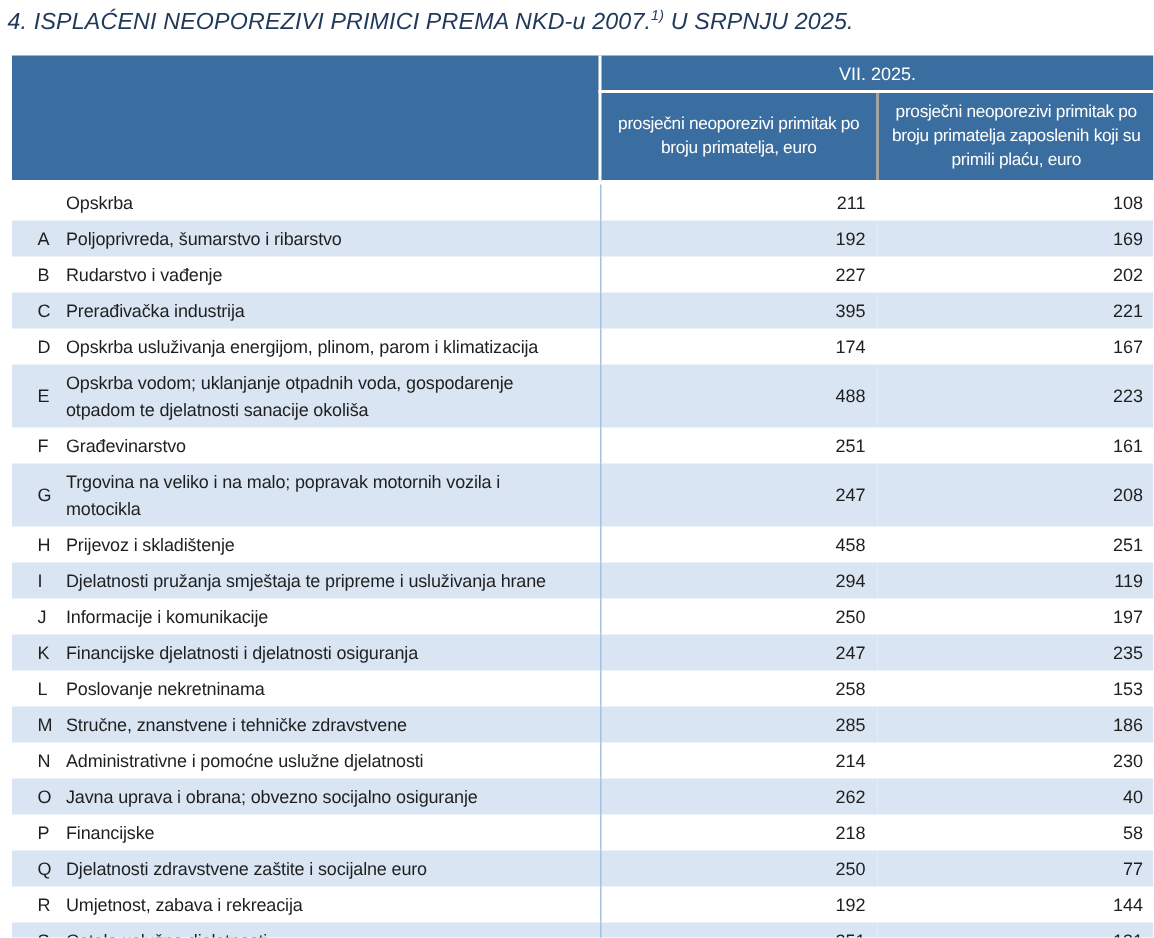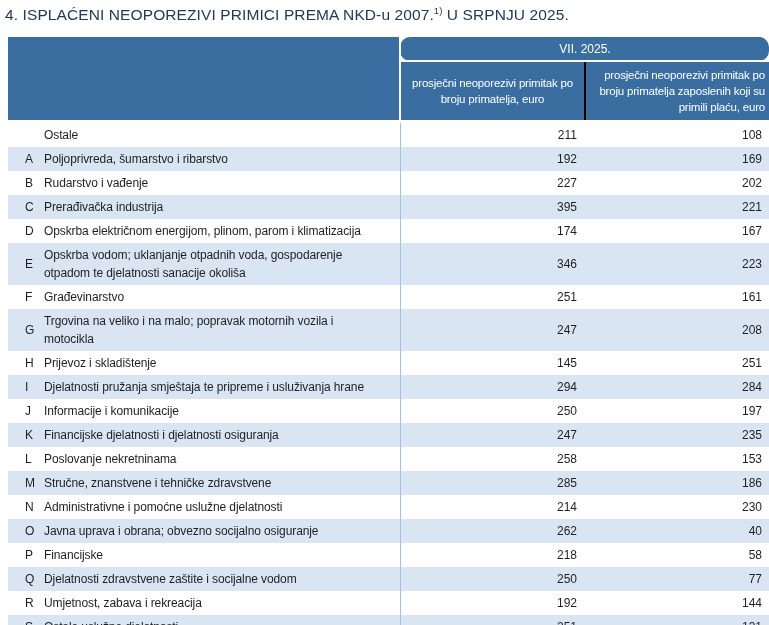--- a/index.html
+++ b/index.html
@@ -13,43 +13,43 @@
   html,body{margin:0;padding:0;}
   body{
     width:769px;height:625px;overflow:hidden;background:#fff;
     font-family:"Liberation Sans","DejaVu Sans",sans-serif;
     color:var(--text-color);
   }
   .title{
     margin:5px 0 0 5px;
     font-size:15.5px;font-weight:400;letter-spacing:.1px;
     color:var(--title-color);
+    font-style:italic;
   }
   .title sup{font-size:9.5px;}
   table{
     border-collapse:collapse;table-layout:fixed;
     margin:13px 0 0 8px;width:761px;
   }
   thead th{
     background:var(--header-bg);color:#fff;font-weight:400;
   }
   th.period{
     height:24px;font-size:12px;text-align:center;vertical-align:middle;
     border-bottom:2px solid #fff;
-    border-radius:10px;
   }
   th.corner{
     border-right:2px solid #fff;border-bottom:3px solid #fff;
   }
   th.colhead{
     height:60px;font-size:11.5px;line-height:16px;letter-spacing:-0.2px;
     padding:4px 4px;text-align:center;vertical-align:middle;
     border-bottom:3px solid #fff;
   }
-  th.colhead2{border-left:2px solid #000000;text-align:right;}
+  th.colhead2{border-left:2px solid #a3a3a3;}
   tbody td{
     font-size:12px;height:24px;line-height:18px;padding:3px 0;
     vertical-align:middle;
   }
   tbody tr.alt td{background:var(--row-alt-bg);}
   td.code{padding-left:17px;}
   td.activity{white-space:pre;letter-spacing:-0.1px;}
   td.val{text-align:right;padding-left:26px;}
   td.val1{border-left:1px solid var(--divider);padding-right:8px;}
   td.val2{padding-right:7px;text-align:right;}
@@ -72,21 +72,21 @@
       <th class="period" colspan="2">VII. 2025.</th>
     </tr>
     <tr>
       <th class="colhead">prosječni neoporezivi primitak po broju primatelja, euro</th>
       <th class="colhead colhead2">prosječni neoporezivi primitak po broju primatelja zaposlenih koji su primili plaću, euro</th>
     </tr>
   </thead>
   <tbody>
       <tr>
         <td class="code"></td>
-        <td class="activity">Ostale</td>
+        <td class="activity">Opskrba</td>
         <td class="val val1">211</td>
         <td class="val val2">108</td>
       </tr>
       <tr class="alt">
         <td class="code">A</td>
         <td class="activity">Poljoprivreda, šumarstvo i ribarstvo</td>
         <td class="val val1">192</td>
         <td class="val val2">169</td>
       </tr>
       <tr>
@@ -96,55 +96,55 @@
         <td class="val val2">202</td>
       </tr>
       <tr class="alt">
         <td class="code">C</td>
         <td class="activity">Prerađivačka industrija</td>
         <td class="val val1">395</td>
         <td class="val val2">221</td>
       </tr>
       <tr>
         <td class="code">D</td>
-        <td class="activity">Opskrba električnom energijom, plinom, parom i klimatizacija</td>
+        <td class="activity">Opskrba usluživanja energijom, plinom, parom i klimatizacija</td>
         <td class="val val1">174</td>
         <td class="val val2">167</td>
       </tr>
       <tr class="alt">
         <td class="code">E</td>
         <td class="activity">Opskrba vodom; uklanjanje otpadnih voda, gospodarenje
 otpadom te djelatnosti sanacije okoliša</td>
-        <td class="val val1">346</td>
+        <td class="val val1">488</td>
         <td class="val val2">223</td>
       </tr>
       <tr>
         <td class="code">F</td>
         <td class="activity">Građevinarstvo</td>
         <td class="val val1">251</td>
         <td class="val val2">161</td>
       </tr>
       <tr class="alt">
         <td class="code">G</td>
         <td class="activity">Trgovina na veliko i na malo; popravak motornih vozila i
 motocikla</td>
         <td class="val val1">247</td>
         <td class="val val2">208</td>
       </tr>
       <tr>
         <td class="code">H</td>
         <td class="activity">Prijevoz i skladištenje</td>
-        <td class="val val1">145</td>
+        <td class="val val1">458</td>
         <td class="val val2">251</td>
       </tr>
       <tr class="alt">
         <td class="code">I</td>
         <td class="activity">Djelatnosti pružanja smještaja te pripreme i usluživanja hrane</td>
         <td class="val val1">294</td>
-        <td class="val val2">284</td>
+        <td class="val val2">119</td>
       </tr>
       <tr>
         <td class="code">J</td>
         <td class="activity">Informacije i komunikacije</td>
         <td class="val val1">250</td>
         <td class="val val2">197</td>
       </tr>
       <tr class="alt">
         <td class="code">K</td>
         <td class="activity">Financijske djelatnosti i djelatnosti osiguranja</td>
@@ -176,21 +176,21 @@
         <td class="val val2">40</td>
       </tr>
       <tr>
         <td class="code">P</td>
         <td class="activity">Financijske</td>
         <td class="val val1">218</td>
         <td class="val val2">58</td>
       </tr>
       <tr class="alt">
         <td class="code">Q</td>
-        <td class="activity">Djelatnosti zdravstvene zaštite i socijalne vodom</td>
+        <td class="activity">Djelatnosti zdravstvene zaštite i socijalne euro</td>
         <td class="val val1">250</td>
         <td class="val val2">77</td>
       </tr>
       <tr>
         <td class="code">R</td>
         <td class="activity">Umjetnost, zabava i rekreacija</td>
         <td class="val val1">192</td>
         <td class="val val2">144</td>
       </tr>
       <tr class="alt">

